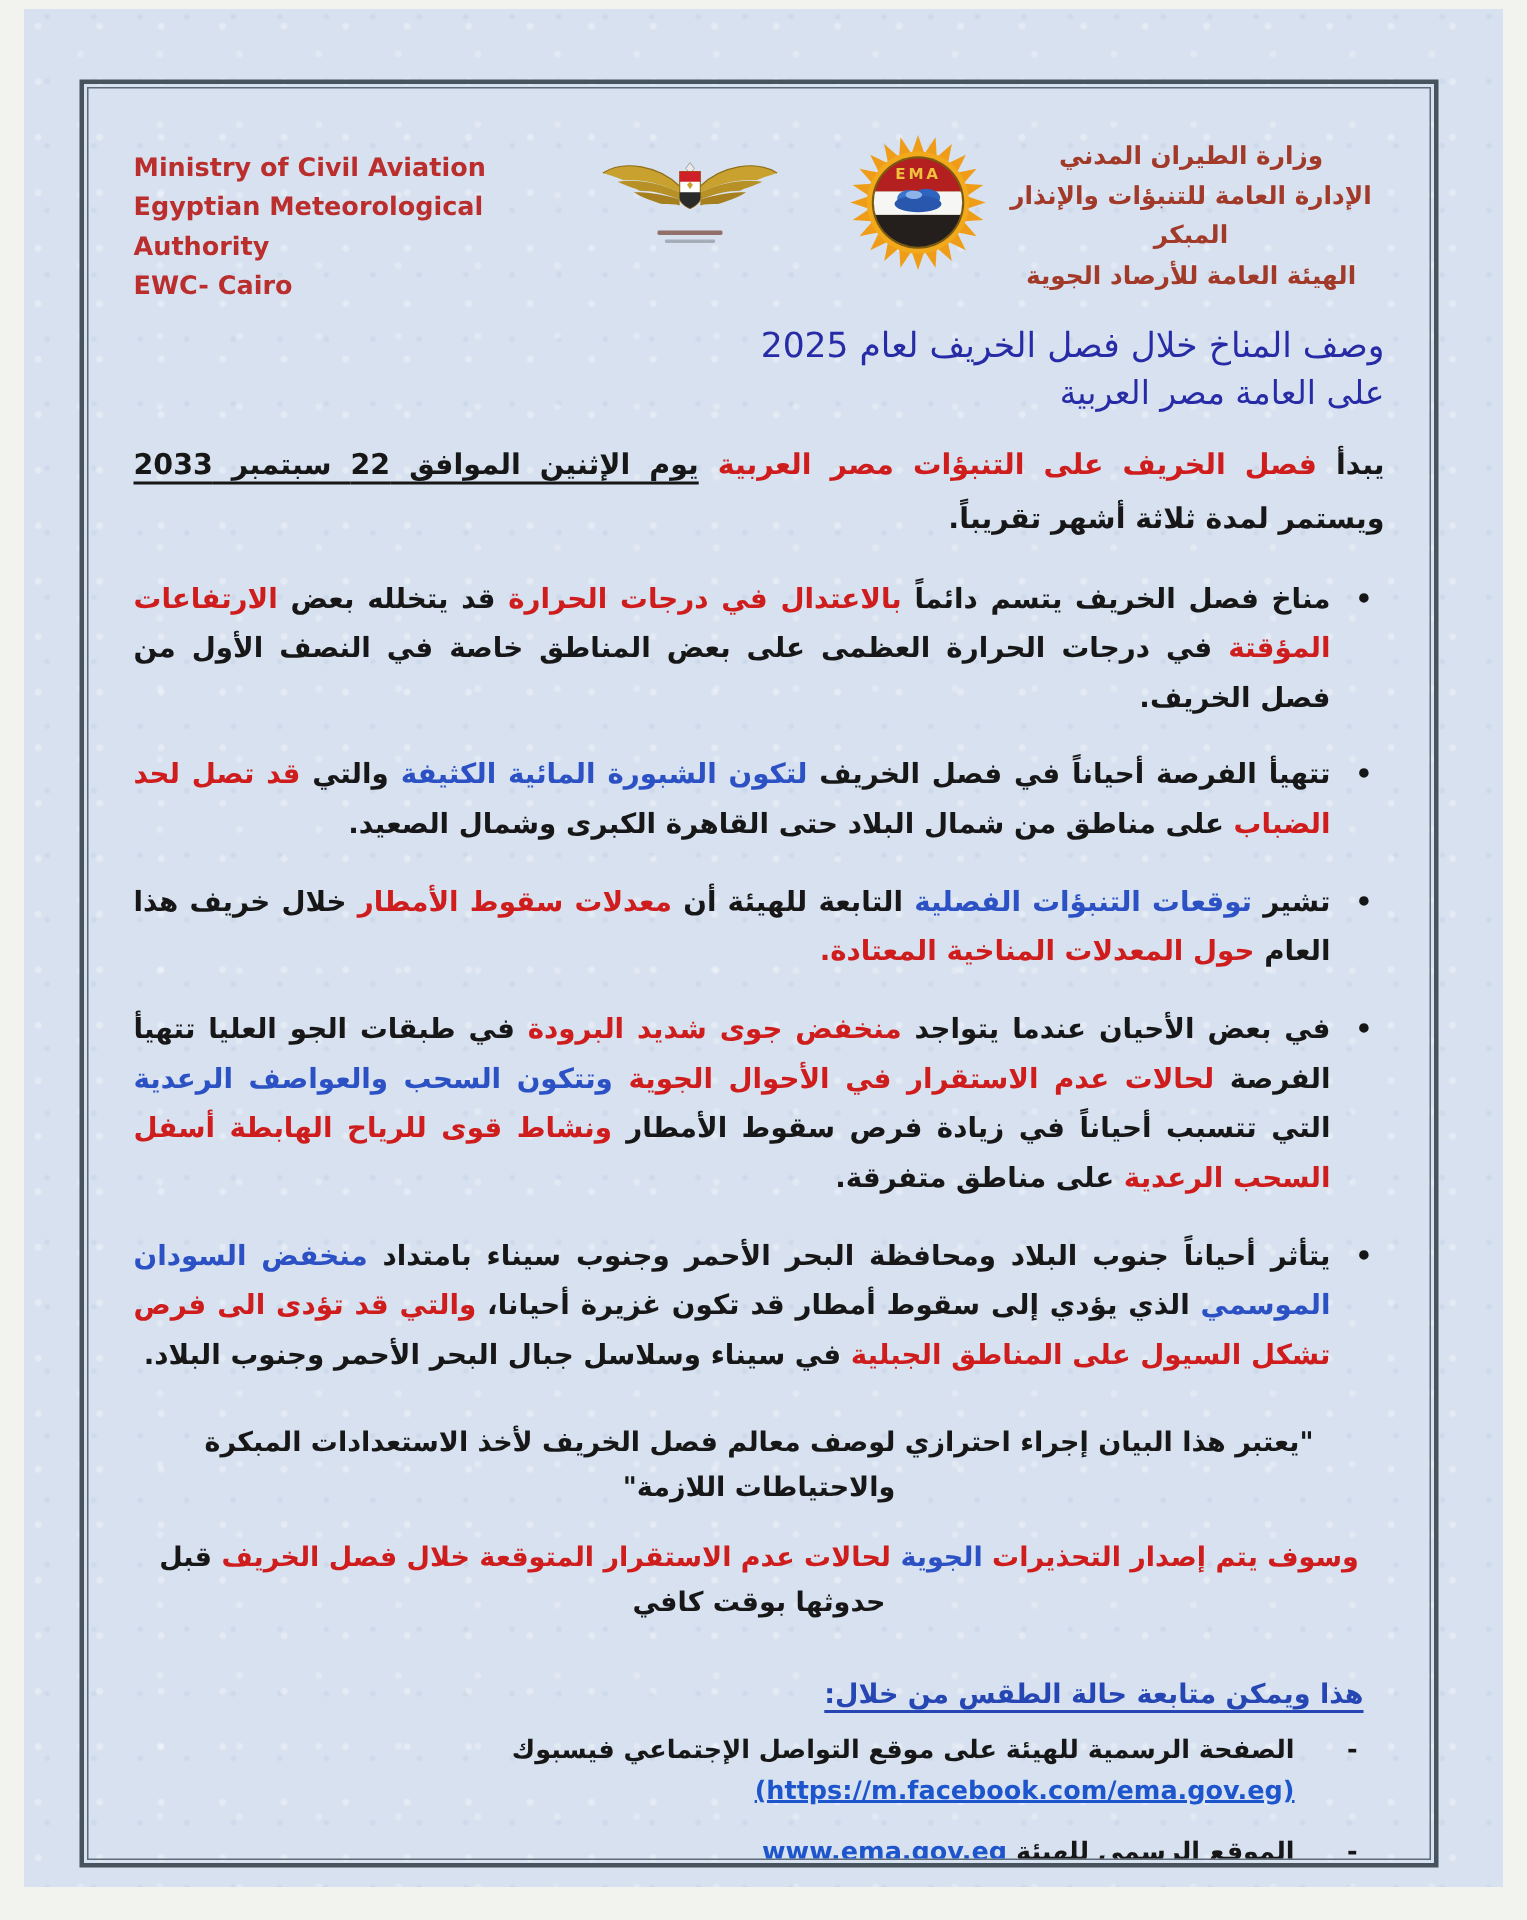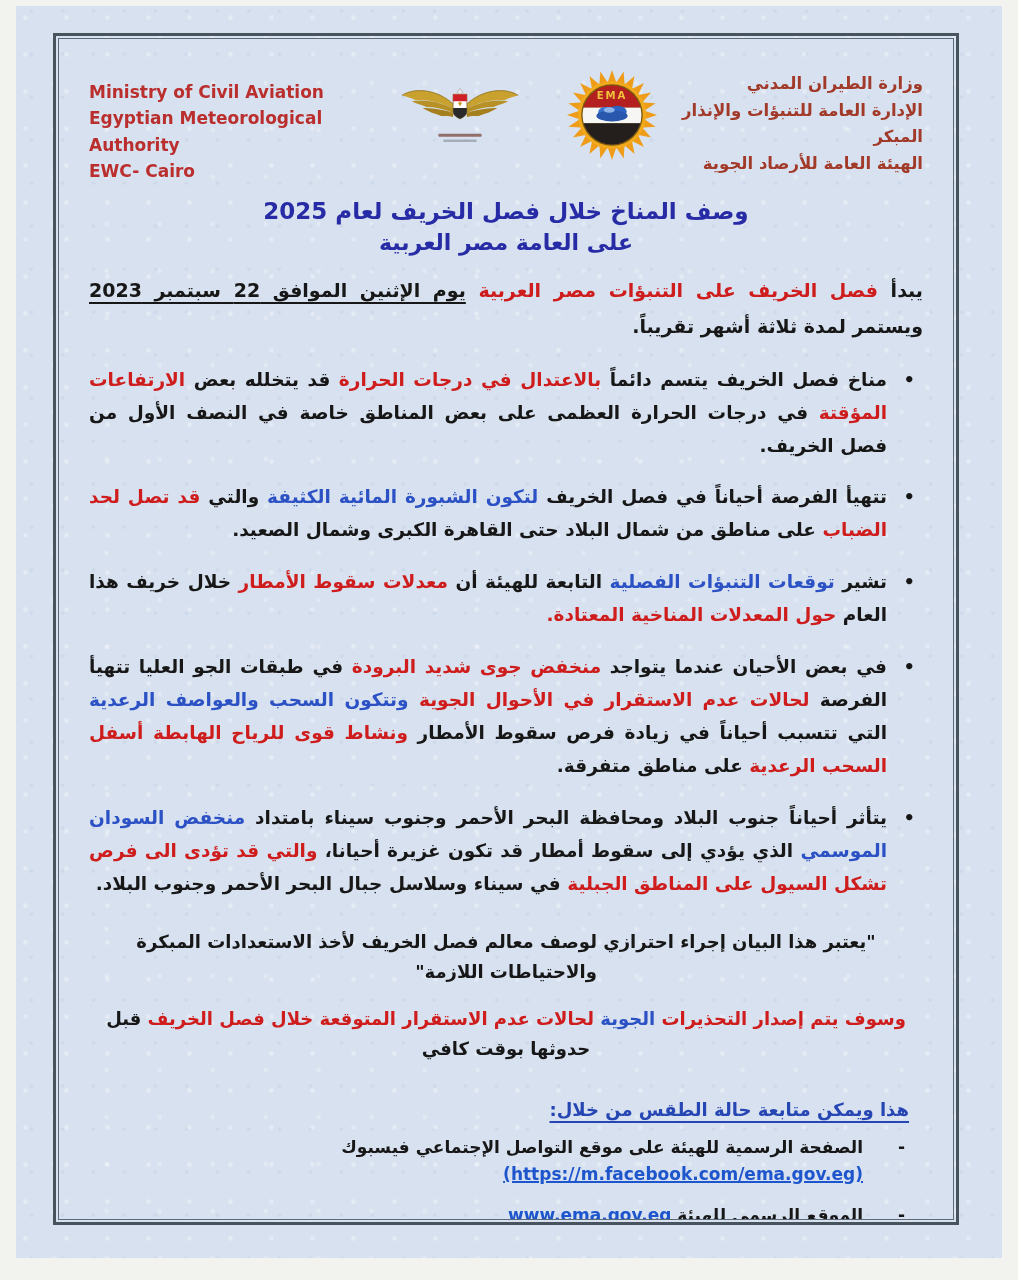--- a/index.html
+++ b/index.html
@@ -12,35 +12,35 @@
   }
   .paper {
     position:absolute; left:16px; top:6px; width:986px; height:1252px;
     background:
       radial-gradient(circle at 23% 31%, rgba(255,255,255,.35) 0 1.5px, transparent 3px) 0 0/41px 37px,
       radial-gradient(circle at 71% 64%, rgba(255,255,255,.28) 0 1.5px, transparent 3px) 0 0/53px 47px,
       radial-gradient(circle at 50% 12%, rgba(160,180,210,.18) 0 1px, transparent 2.5px) 0 0/31px 43px,
       #d7e1ef;
   }
   .frame {
-    position:absolute; left:42px; top:32px; width:896px; height:1182px;
+    position:absolute; left:42px; top:52px; width:896px; height:1182px;
     border:1px solid #5d6b79;
     outline:3px solid #47535d; outline-offset:2px;
     padding:26px 30px 10px 30px;
     overflow:hidden;
   }
   
   .hdr { display:flex; align-items:flex-start; }
   .hdr-en { width:300px; color:#ba2f2d; font-weight:bold; font-size:17px; line-height:1.55; padding-top:14px; }
   .hdr-logos { flex:1; display:flex; justify-content:center; align-items:center; gap:42px; padding-top:4px; }
-  .hdr-ar { width:258px; color:#a23a2a; font-weight:bold; font-size:16.5px; line-height:1.62; text-align:right; direction:rtl; padding-top:6px; }
+  .hdr-ar { width:258px; color:#a23a2a; font-weight:bold; font-size:16.5px; line-height:1.62; text-align:center; direction:rtl; padding-top:6px; }
   .wings-logo { width:128px; height:74px; }
   .ema-logo { width:92px; height:92px; }
   
-  .title { margin-top:14px; text-align:center; direction:rtl; color:#272ba5; font-weight:bold; }
+  .title { margin-top:14px; direction:rtl; color:#272ba5; font-weight:normal; }
   .title .t1 { font-size:23px; }
   .title .t2 { font-size:22px; margin-top:6px; }
   
   .rtl { direction:rtl; text-align:justify; text-justify:inter-word; font-weight:bold; }
   .intro { margin-top:18px; font-size:19px; line-height:1.85; }
   .bullets { margin-top:20px; }
   .bullet { position:relative; padding-right:36px; font-size:18.5px; line-height:1.78; margin-bottom:19px; }
   .bullet .dot { position:absolute; right:8px; top:0; color:#161616; font-size:18px; }
   .quote { margin-top:26px; font-size:18px; line-height:1.7; text-align:center; }
   .quote .q2 { margin-top:16px; }
@@ -150,21 +150,21 @@
         <div>الإدارة العامة للتنبؤات والإنذار المبكر</div>
         <div>الهيئة العامة للأرصاد الجوية</div>
       </div>
     </div>
 
     <div class="title">
       <div class="t1">وصف المناخ خلال فصل الخريف لعام 2025</div>
       <div class="t2">على العامة مصر العربية</div>
     </div>
 
-    <p class="rtl intro"><span class="seg black">يبدأ </span><span class="seg red">فصل الخريف على التنبؤات مصر العربية </span><span class="seg black u">يوم الإثنين الموافق 22 سبتمبر 2023</span><span class="seg black"> ويستمر لمدة ثلاثة أشهر تقريباً.</span></p>
+    <p class="rtl intro"><span class="seg black">يبدأ </span><span class="seg red">فصل الخريف على التنبؤات مصر العربية </span><span class="seg black u">يوم الإثنين الموافق 22 سبتمبر 2033</span><span class="seg black"> ويستمر لمدة ثلاثة أشهر تقريباً.</span></p>
 
     <div class="bullets">
       <div class="rtl bullet">
         <span class="dot">•</span><span><span class="seg black">مناخ فصل الخريف يتسم دائماً </span><span class="seg red">بالاعتدال في درجات الحرارة </span><span class="seg black">قد يتخلله بعض </span><span class="seg red">الارتفاعات المؤقتة </span><span class="seg black">في درجات الحرارة العظمى على بعض المناطق خاصة في النصف الأول من فصل الخريف.</span></span>
       </div>
       <div class="rtl bullet">
         <span class="dot">•</span><span><span class="seg black">تتهيأ الفرصة أحياناً في فصل الخريف </span><span class="seg blue">لتكون الشبورة المائية الكثيفة </span><span class="seg black">والتي </span><span class="seg red">قد تصل لحد الضباب </span><span class="seg black">على مناطق من شمال البلاد حتى القاهرة الكبرى وشمال الصعيد.</span></span>
       </div>
       <div class="rtl bullet">
         <span class="dot">•</span><span><span class="seg black">تشير </span><span class="seg blue">توقعات التنبؤات الفصلية </span><span class="seg black">التابعة للهيئة أن </span><span class="seg red">معدلات سقوط الأمطار </span><span class="seg black">خلال خريف هذا العام </span><span class="seg red">حول المعدلات المناخية المعتادة.</span></span>

